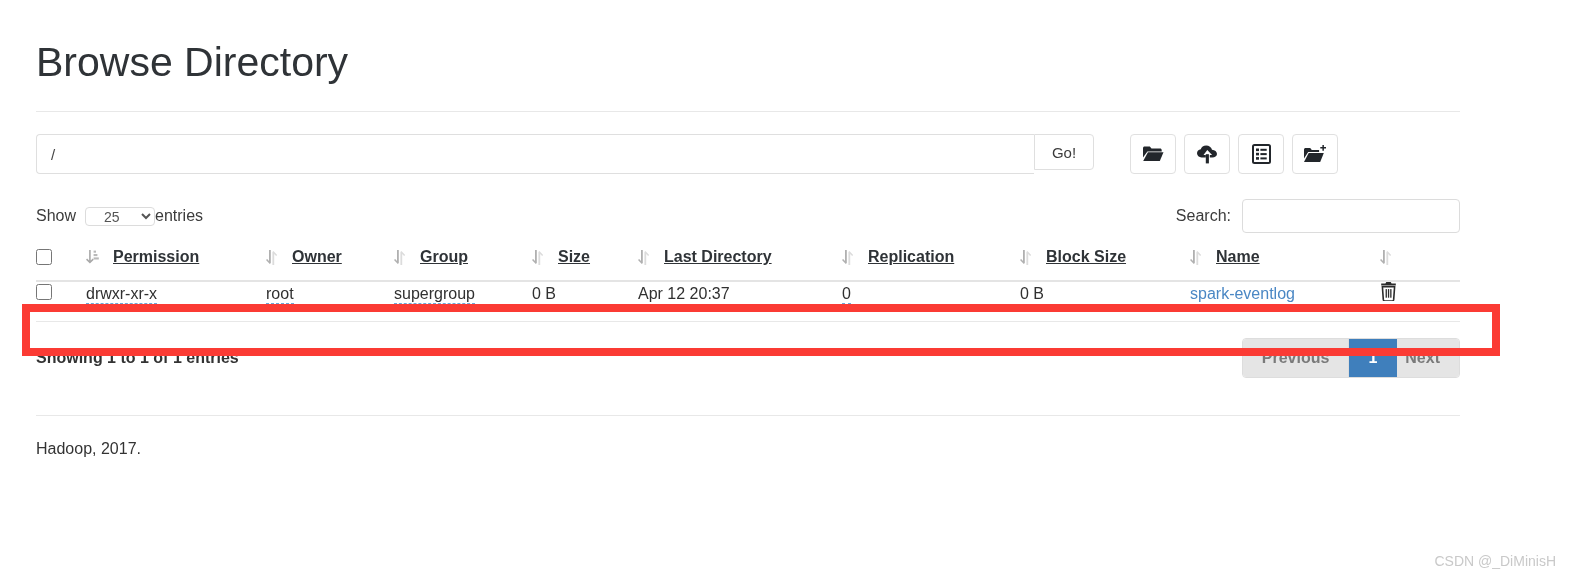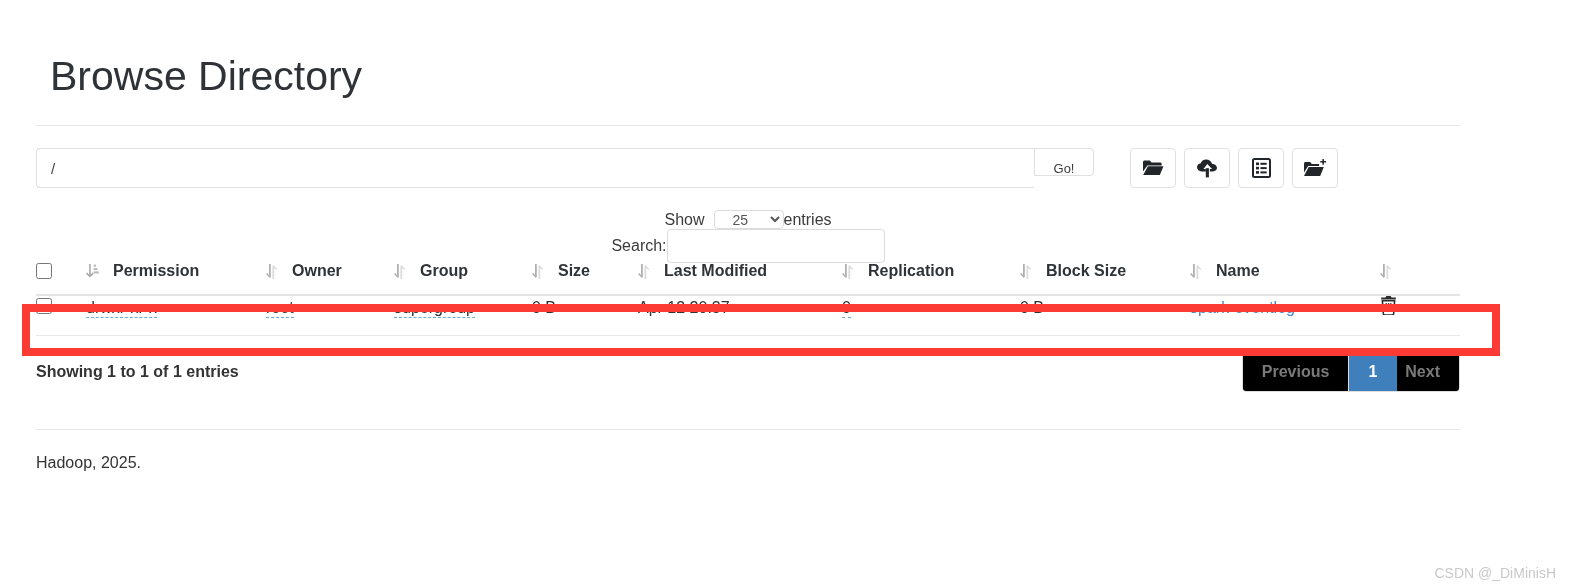--- a/index.html
+++ b/index.html
@@ -26,21 +26,21 @@
     left: 36px;
     top: 0;
     width: 1424px;
   }
   
   .page-title {
     font-size: 41px;
     font-weight: 400;
     color: #2f3337;
     letter-spacing: 0px;
-    margin: 14px;
+    margin: 0;
     padding-top: 38px;
     line-height: 48px;
   }
   .title-rule {
     border-bottom: 1px solid #e8e8e8;
     margin-top: 25px;
   }
   
   .pathbar {
     display: flex;
@@ -59,28 +59,28 @@
     border-right: none;
     border-radius: 4px 0 0 4px;
     padding: 0 14px;
     font-size: 15px;
     font-family: "Liberation Sans", sans-serif;
     color: #454545;
     background: #fff;
     outline: none;
   }
   .go-btn {
-    height: 28px;
+    height: 36px;
     box-sizing: border-box;
     min-width: 60px;
-    padding: 12px 13px;
+    padding: 4px 13px;
     border: 1px solid #dfdfdf;
     border-radius: 0 4px 4px 0;
     background: #fff;
-    font-size: 13px;
+    font-size: 15px;
     font-family: "Liberation Sans", sans-serif;
     color: #3b3b3b;
     cursor: pointer;
   }
   .tool-group {
     display: flex;
     margin-left: 36px;
   }
   .tool-btn {
     width: 46px;
@@ -96,21 +96,20 @@
     padding: 0;
   }
   .tool-btn svg { display: block; }
   
   .table-controls {
     display: flex;
     justify-content: space-between;
     align-items: center;
     margin-top: 22px;
     height: 40px;
-    flex-direction: column;
   }
   .show-entries {
     display: flex;
     align-items: center;
     font-size: 16px;
     color: #3b3b3b;
   }
   .show-entries .lbl-left { margin-right: 9px; }
   .show-entries .lbl-right { }
   .len-select {
@@ -125,21 +124,21 @@
     color: #555;
     padding-left: 14px;
     cursor: pointer;
   }
   .search-wrap {
     display: flex;
     align-items: center;
     font-size: 16px;
     color: #3b3b3b;
   }
-  .search-wrap .search-label { }
+  .search-wrap .search-label { margin-right: 11px; }
   .search-input {
     width: 218px;
     height: 34px;
     box-sizing: border-box;
     border: 1px solid #dcdcdc;
     border-radius: 4px;
     background: #fff;
     font-size: 14px;
     font-family: "Liberation Sans", sans-serif;
     padding: 0 8px;
@@ -154,20 +153,21 @@
   }
   table.files thead th {
     text-align: left;
     font-size: 16px;
     font-weight: bold;
     color: #2f3337;
     padding: 0 0 14px 0;
     border-bottom: 2px solid #e4e4e4;
     vertical-align: middle;
     white-space: nowrap;
+    text-decoration: underline;
   }
   .th-inner {
     display: flex;
     align-items: center;
   }
   .sort-ic {
     display: inline-block;
     margin-right: 14px;
     flex: 0 0 auto;
     line-height: 0;
@@ -231,21 +231,21 @@
     border-radius: 4px;
     overflow: hidden;
     border: 1px solid #dddddd;
   }
   .pg-item {
     padding: 0 19px;
     height: 38px;
     line-height: 38px;
     font-size: 16px;
     color: #7a7a7a;
-    background: #000000;
+    background: #e5e5e5;
     cursor: pointer;
     border-right: 1px solid #dddddd;
   }
   .pg-item:last-child { border-right: none; padding-left: 8px; }
   .pg-item.active {
     background: #3f7fbc;
     color: #ffffff;
     border-right: 1px solid #3f7fbc;
   }
   
@@ -267,21 +267,21 @@
     height: 52px;
     border: 8px solid #fb3b34;
     box-sizing: border-box;
     pointer-events: none;
     z-index: 5;
   }
   
   .watermark {
     position: absolute;
     right: 14px;
-    bottom: 4px;
+    bottom: 16px;
     font-size: 14px;
     color: #c9c9c9;
   }
 </style>
 </head>
 <body>
 
 <div class="page">
   <div class="container">
 
@@ -421,21 +421,21 @@
             </div>
           </th>
           <th>
             <div class="th-inner">
               <span class="sort-ic">
                 <svg width="12" height="15" viewBox="0 0 12 15">
                   <path d="M3 0v11l-1.9-2L0 10.1l3.8 3.9 1-1V0z" fill="#b0b0b0"></path>
                   <path d="M8.2 15V4l1.9 2L11.2 4.9 7.4 1l-1 1v13z" fill="#dcdcdc"></path>
                 </svg>
               </span>
-              <span>Last Modified</span>
+              <span>Last Directory</span>
             </div>
           </th>
           <th>
             <div class="th-inner">
               <span class="sort-ic">
                 <svg width="12" height="15" viewBox="0 0 12 15">
                   <path d="M3 0v11l-1.9-2L0 10.1l3.8 3.9 1-1V0z" fill="#b0b0b0"></path>
                   <path d="M8.2 15V4l1.9 2L11.2 4.9 7.4 1l-1 1v13z" fill="#dcdcdc"></path>
                 </svg>
               </span>
@@ -519,19 +519,19 @@
     <div class="table-footer">
       <div class="showing-info">Showing 1 to 1 of 1 entries</div>
       <div class="pagination">
         <div class="pg-item">Previous</div>
         <div class="pg-item active">1</div>
         <div class="pg-item">Next</div>
       </div>
     </div>
 
     <div class="bottom-rule"></div>
-    <div class="page-footer">Hadoop, 2025.</div>
+    <div class="page-footer">Hadoop, 2017.</div>
 
   </div>
 
   <div class="highlight-box"></div>
   <div class="watermark">CSDN @_DiMinisH</div>
 </div>
 
 </body></html>

